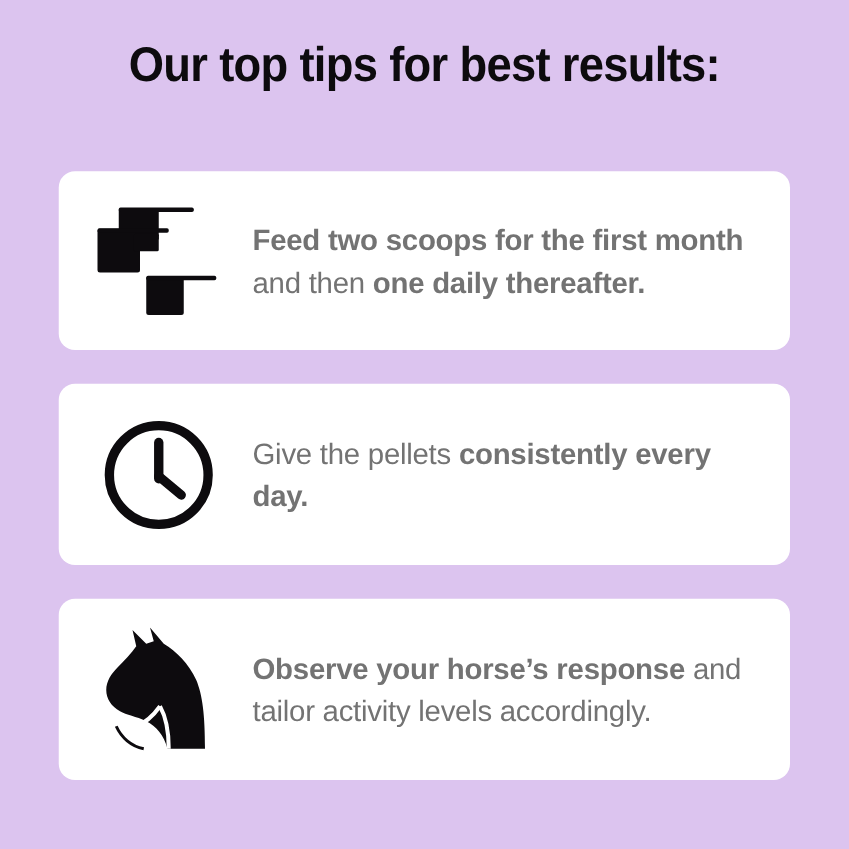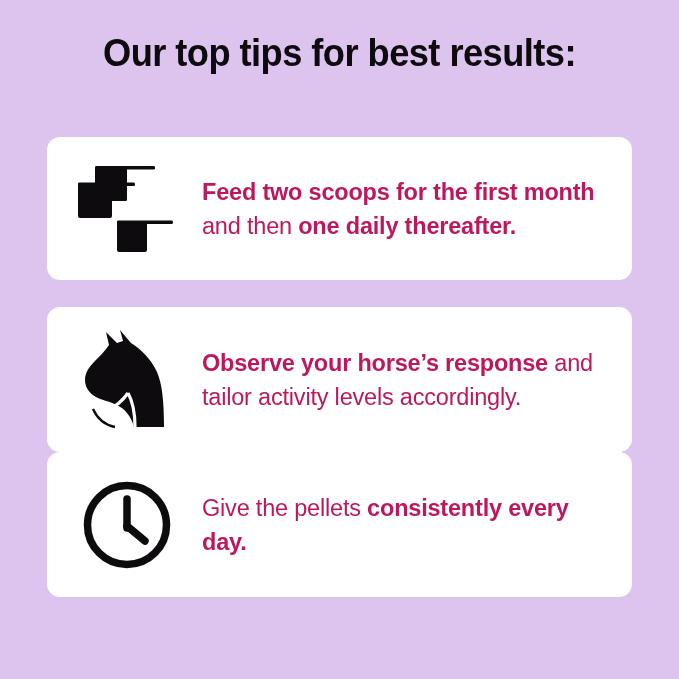--- a/index.html
+++ b/index.html
@@ -61,21 +61,21 @@
     align-items: center;
     justify-content: center;
     padding-left: 4px;
     box-sizing: border-box;
   }
   .card-text {
     flex: 1 1 auto;
     padding-right: 22px;
     font-size: 23.5px;
     line-height: 34px;
-    color: #be185d;
+    color: #737373;
     letter-spacing: -0.2px;
   }
   .card-text .b { font-weight: bold; }
   .card-text .r { font-weight: normal; }
 
   svg { display: block; }
 </style>
 </head>
 <body style="background: rgb(220, 196, 239);">
 
@@ -99,20 +99,33 @@
 
           <rect x="40" y="60" width="30" height="31" rx="2" fill="#0d0b0e"></rect>
           <rect x="40" y="59.5" width="56" height="3.6" rx="1.4" fill="#0d0b0e"></rect>
         </svg>
       </div>
       <div class="card-text">
         <span class="b">Feed two scoops for the first month </span><span class="r">and then </span><span class="b">one daily thereafter.</span>
       </div>
     </div>
 
+    <div class="card card-2">
+      <div class="icon-wrap">
+        <svg width="92" height="92" viewBox="0 0 92 92">
+          <circle cx="46" cy="46" r="39.5" fill="none" stroke="#0d0b0e" stroke-width="7.5"></circle>
+          <path d="M46 20 L46 49" stroke="#0d0b0e" stroke-width="7.5" stroke-linecap="round" fill="none"></path>
+          <path d="M46 47 L64 62" stroke="#0d0b0e" stroke-width="7.5" stroke-linecap="round" fill="none"></path>
+        </svg>
+      </div>
+      <div class="card-text">
+        <span class="r">Give the pellets </span><span class="b">consistently every day.</span>
+      </div>
+    </div>
+
     <div class="card card-3">
       <div class="icon-wrap">
         <svg width="96" height="100" viewBox="0 0 96 100">
           <path d="M30 15 L27 2 L38 13 L44 11 L41 0 L52 13
                    C62 19 72 29 78 42
                    C83 54 85 70 85 97
                    L55 97
                    C52 86 46 79 38 75
                    C30 71 22 70 17 67
                    C10 63 6 57 6 50
@@ -121,27 +134,14 @@
           <path d="M49 63 C44 70 38 76 30 79 C24 81 18 81 14 79" fill="none" stroke="#ffffff" stroke-width="3.2"></path>
           <path d="M49 63 C54 72 56 84 56 97" fill="none" stroke="#ffffff" stroke-width="3.2"></path>
           <path d="M14 79 C18 88 26 95 36 97" fill="none" stroke="#0d0b0e" stroke-width="2.4"></path>
         </svg>
       </div>
       <div class="card-text">
         <span class="b">Observe your horse’s response </span><span class="r">and tailor activity levels accordingly.</span>
       </div>
     </div>
 
-    <div class="card card-2">
-      <div class="icon-wrap">
-        <svg width="92" height="92" viewBox="0 0 92 92">
-          <circle cx="46" cy="46" r="39.5" fill="none" stroke="#0d0b0e" stroke-width="7.5"></circle>
-          <path d="M46 20 L46 49" stroke="#0d0b0e" stroke-width="7.5" stroke-linecap="round" fill="none"></path>
-          <path d="M46 47 L64 62" stroke="#0d0b0e" stroke-width="7.5" stroke-linecap="round" fill="none"></path>
-        </svg>
-      </div>
-      <div class="card-text">
-        <span class="r">Give the pellets </span><span class="b">consistently every day.</span>
-      </div>
-    </div>
-
   </div>
 </div>
 
 </body></html>

